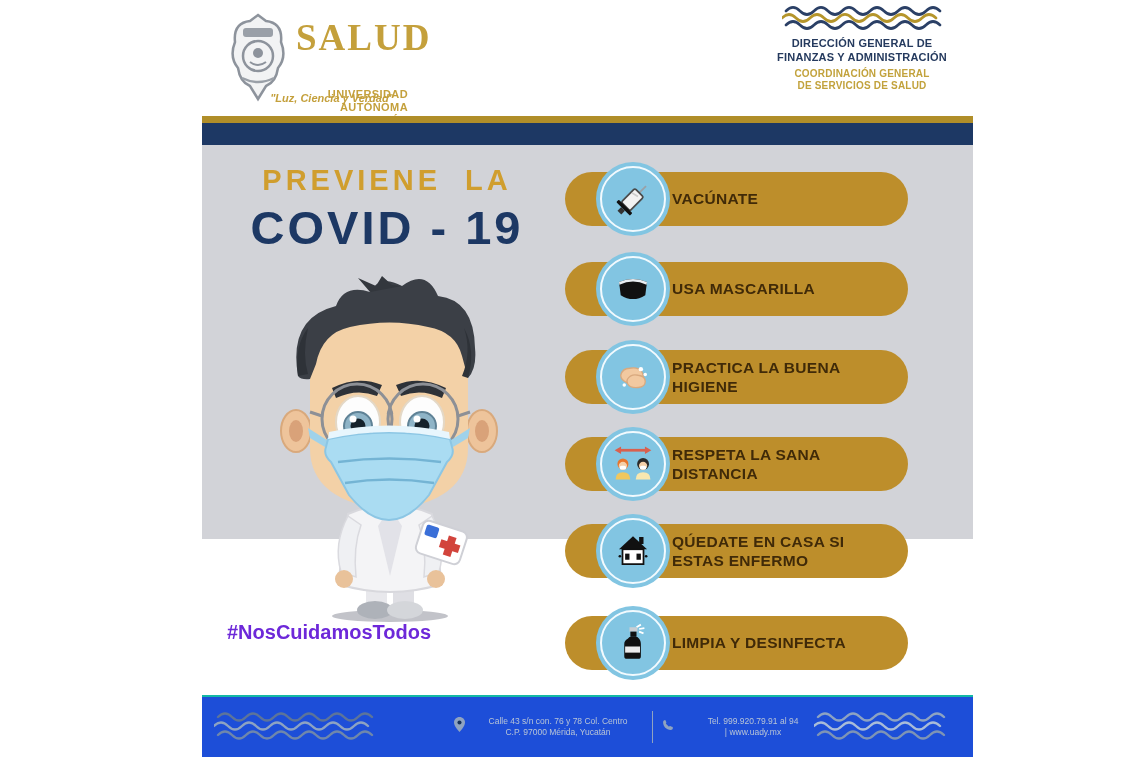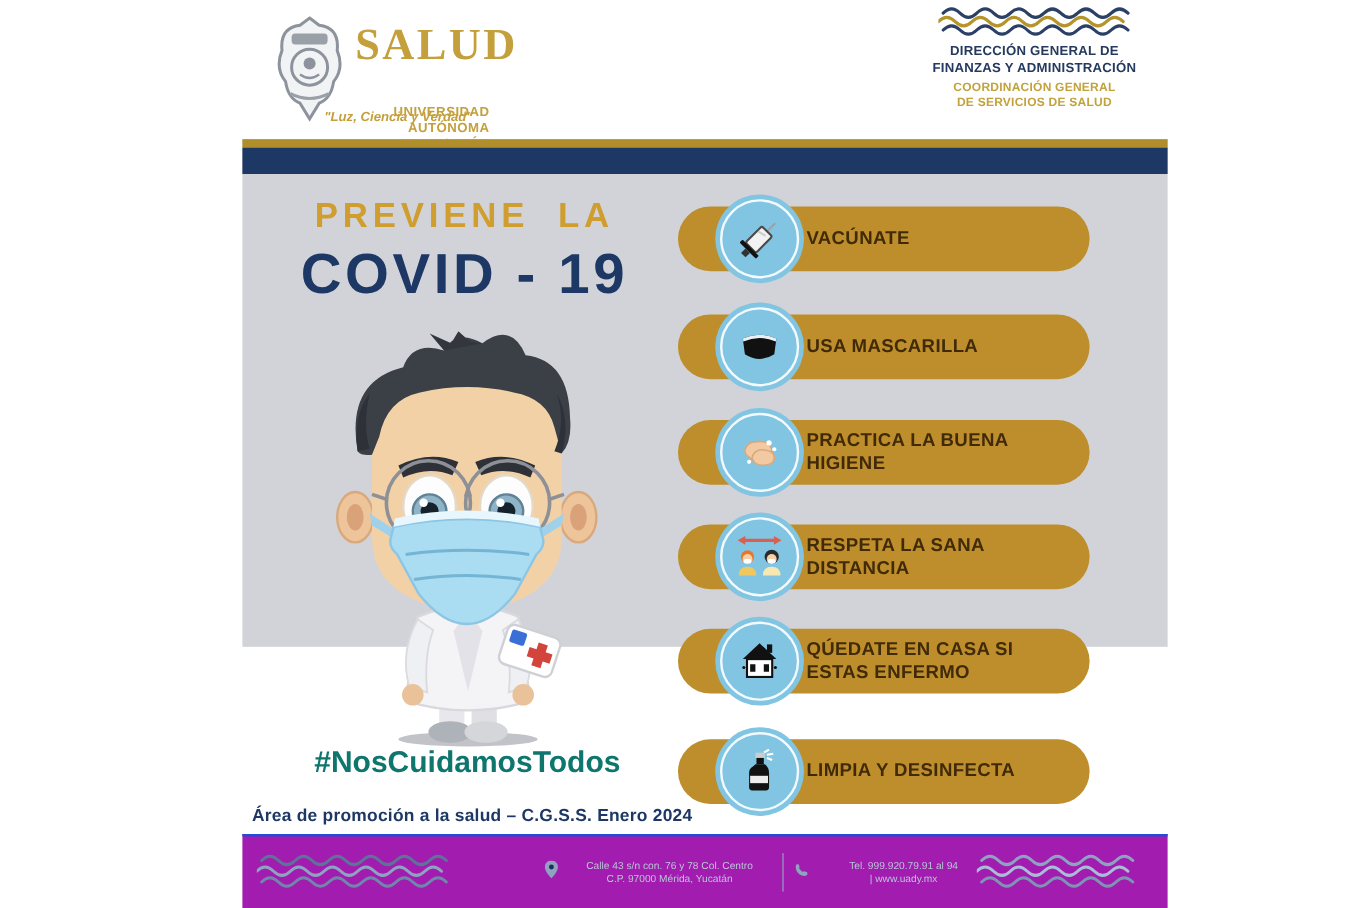--- a/index.html
+++ b/index.html
@@ -27,22 +27,22 @@
   .poster .gold-stripe { position:absolute; left:0; top:0; width:100%; height:7px; background:#b08e29; }
   .poster .navy-bar    { position:absolute; left:0; top:7px; width:100%; height:22px; background:#1d3864; }
 
   .title-top { position:absolute; left:30px; top:48px; width:310px; text-align:center;
     font-size:29px; font-weight:bold; color:#d09e2e; letter-spacing:4px; word-spacing:12px; }
   .title-main { position:absolute; left:10px; top:84px; width:350px; text-align:center;
     font-size:47px; font-weight:bold; color:#1d3864; letter-spacing:3px; }
 
   .doctor { position:absolute; left:76px; top:160px; }
 
-  .hashtag { position:absolute; left:25px; top:505px; width:290px; text-align:right;
-    font-size:25px; font-weight:bold; color:#0f766e; }
+  .hashtag { position:absolute; left:25px; top:505px; width:290px; text-align:left;
+    font-size:20px; font-weight:bold; color:#6d28d9; }
   .credit { position:absolute; left:8px; top:556px; width:560px;
     font-size:14.5px; font-weight:bold; color:#1d3864; letter-spacing:.2px; }
 
   .row { position:absolute; left:0; top:0; }
   .pill { position:absolute; left:363px; width:343px; height:54px; background:#bd8e2b; border-radius:27px; }
   .pill-label { position:absolute; left:470px; width:220px; text-align:left;
     font-size:15.5px; font-weight:bold; color:#402a08; line-height:19px; letter-spacing:.3px; }
   .circle { position:absolute; left:394px; width:74px; height:74px; border-radius:50%;
     background:#82c5e2; display:flex; align-items:center; justify-content:center; }
   .circle::after { content:""; position:absolute; inset:4px; border:2px solid #f2fafe; border-radius:50%; }
@@ -50,21 +50,21 @@
   
   .r0 .pill{top:56px}  .r0 .circle{top:46px}  .r0 .pill-label{top:73px}
   .r1 .pill{top:146px} .r1 .circle{top:136px} .r1 .pill-label{top:163px}
   .r2 .pill{top:234px} .r2 .circle{top:224px} .r2 .pill-label{top:242px}
   .r3 .pill{top:321px} .r3 .circle{top:311px} .r3 .pill-label{top:329px}
   .r4 .pill{top:408px} .r4 .circle{top:398px} .r4 .pill-label{top:416px}
   .r5 .pill{top:500px} .r5 .circle{top:490px} .r5 .pill-label{top:517px}
 
   
   .footer { position:absolute; left:202px; top:695px; width:771px; height:62px;
-    background:#a21caf; border-top:2px solid #1d4ed8;padding-left:22px; }
+    background:#1d4ed8; border-top:2px solid #14b8a6;padding-left:22px; }
   .ft-wave-left  { position:absolute; left:12px;  top:12px; }
   .ft-wave-right { position:absolute; left:612px; top:12px; }
   .ft-pin { position:absolute; left:252px; top:20px; }
   .ft-address { position:absolute; left:268px; top:19px; width:176px; text-align:center;
     font-size:8.5px; color:#b8c4d6; line-height:11px; }
   .ft-divider { position:absolute; left:450px; top:14px; width:1px; height:32px; background:#8fa3c0; }
   .ft-phone-icon { position:absolute; left:460px; top:22px; }
   .ft-contact { position:absolute; left:476px; top:19px; width:150px; text-align:center;
     font-size:8.5px; color:#b8c4d6; line-height:11px; }
 </style>
@@ -266,21 +266,20 @@
           <path d="M28 6 l5 -3 m-2 5 l6 -1 m-6 4 l5 2" stroke="#ffffff" stroke-width="2"></path>
           <rect x="20" y="6" width="9" height="5" fill="#c9ced3"></rect>
           <rect x="21" y="11" width="7" height="6" fill="#111111"></rect>
           <path d="M17 42 q-3 0 -3 -3 L14 25 q0 -4 4 -6 l2 -2 h9 q4 3 4 8 v14 q0 3 -3 3 z" fill="#111111"></path>
           <rect x="15" y="28" width="17" height="7" fill="#ffffff" opacity="0.92"></rect>
         </svg>
       </div>
     </div>
 
     <div class="hashtag">#NosCuidamosTodos</div>
-    <div class="credit">Área de promoción a la salud – C.G.S.S. Enero 2024</div>
   </div>
 
   <div class="footer">
     <svg class="ft-wave-left" width="178" height="36" viewBox="0 0 178 36">
       <g fill="none" stroke-linecap="round" stroke-width="2.4">
         <path d="M4 8 q7 -7 14 0 t14 0 t14 0 t14 0 t14 0 t14 0 t14 0 t14 0 t14 0 t14 0 t14 0" stroke="#5d7499"></path>
         <path d="M0 17 q7 -7 14 0 t14 0 t14 0 t14 0 t14 0 t14 0 t14 0 t14 0 t14 0 t14 0 t14 0" stroke="#8da3c2"></path>
         <path d="M4 26 q7 -7 14 0 t14 0 t14 0 t14 0 t14 0 t14 0 t14 0 t14 0 t14 0 t14 0 t14 0" stroke="#6f87ab"></path>
       </g>
     </svg>

